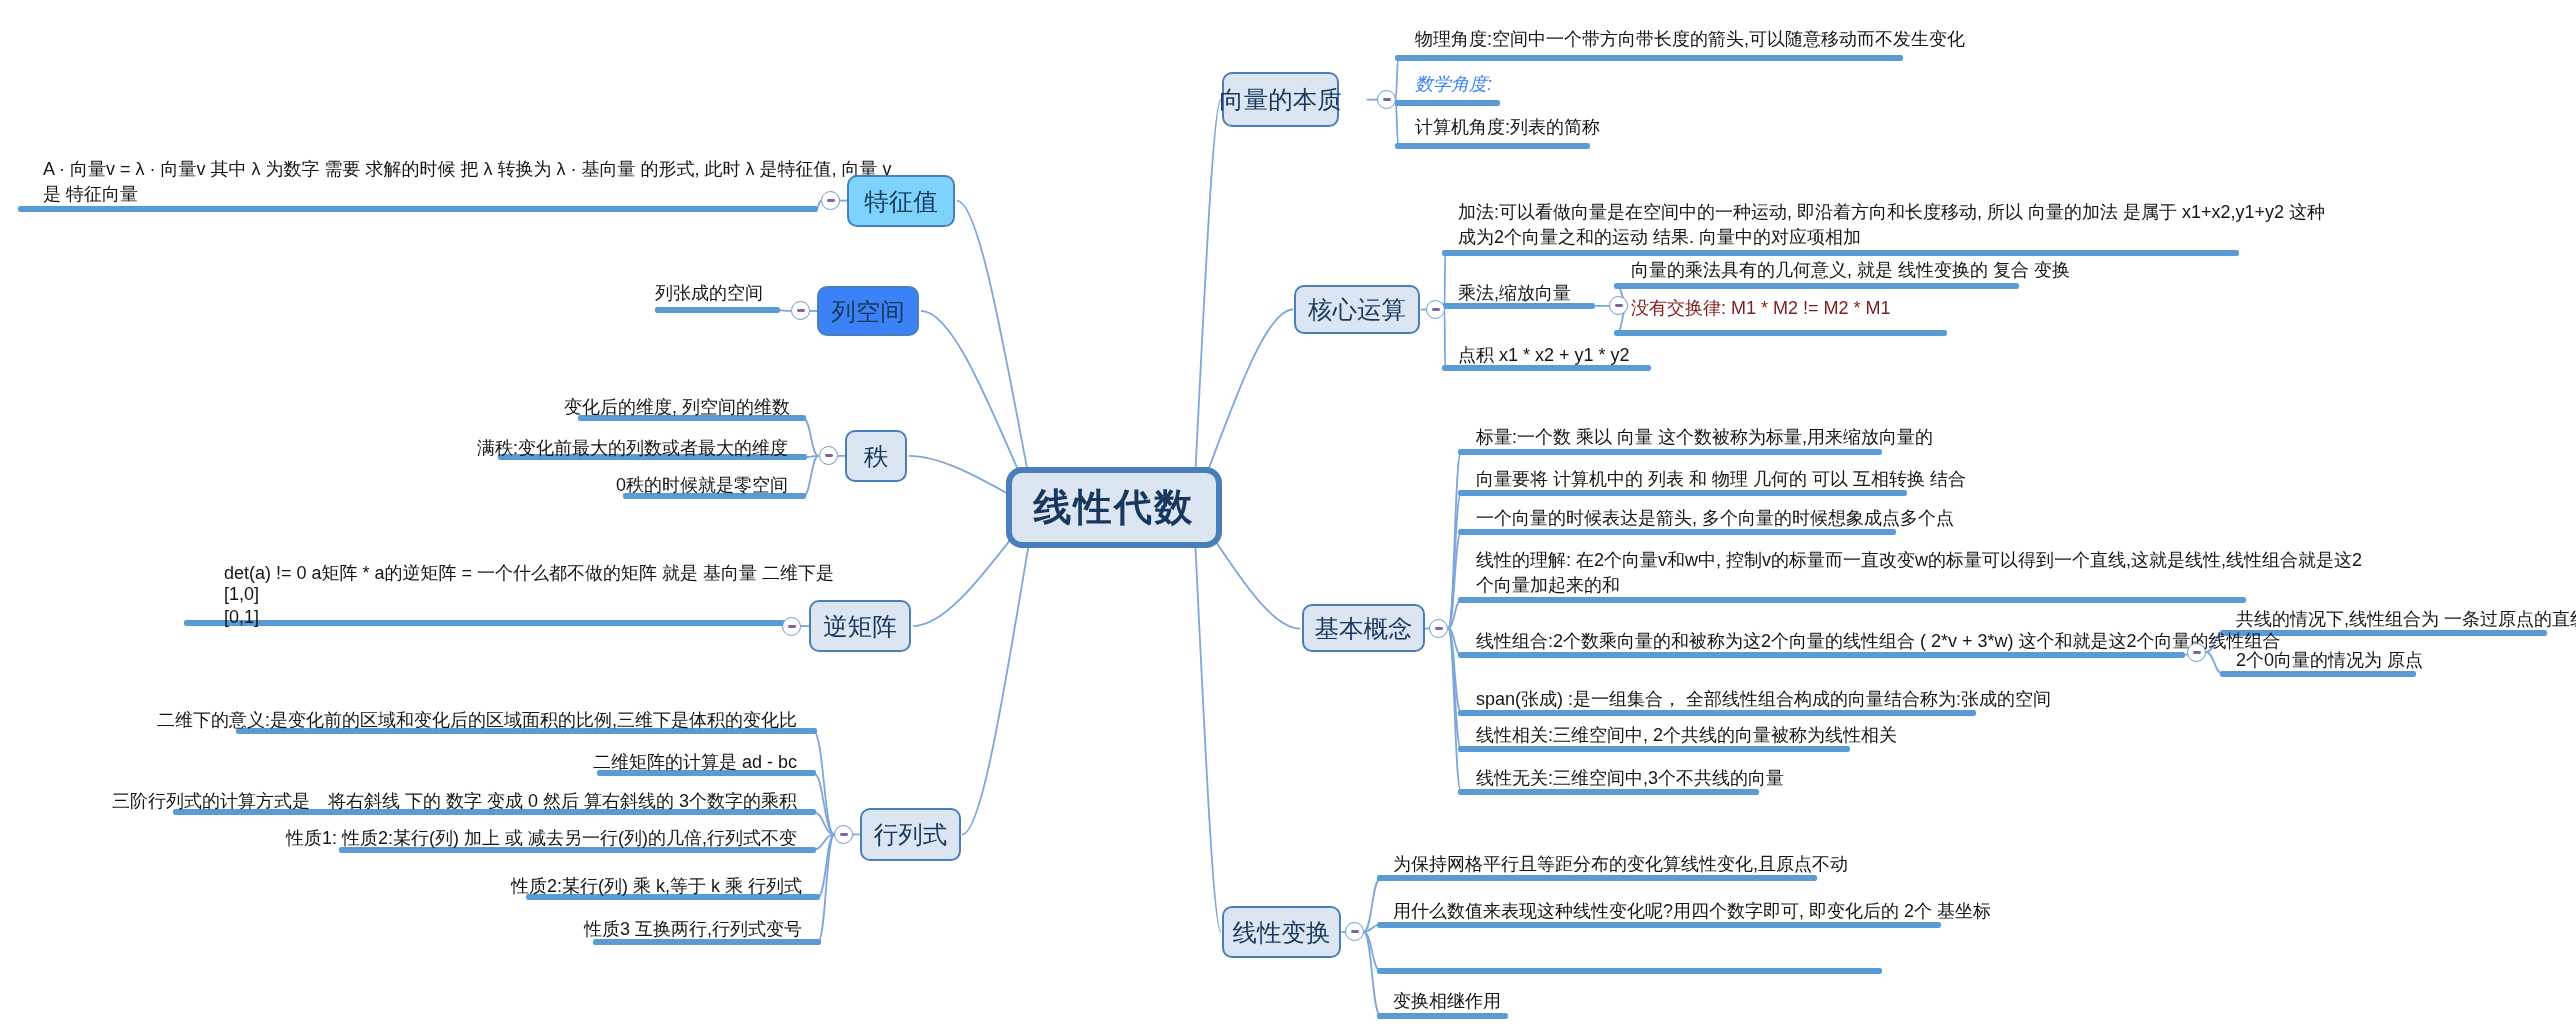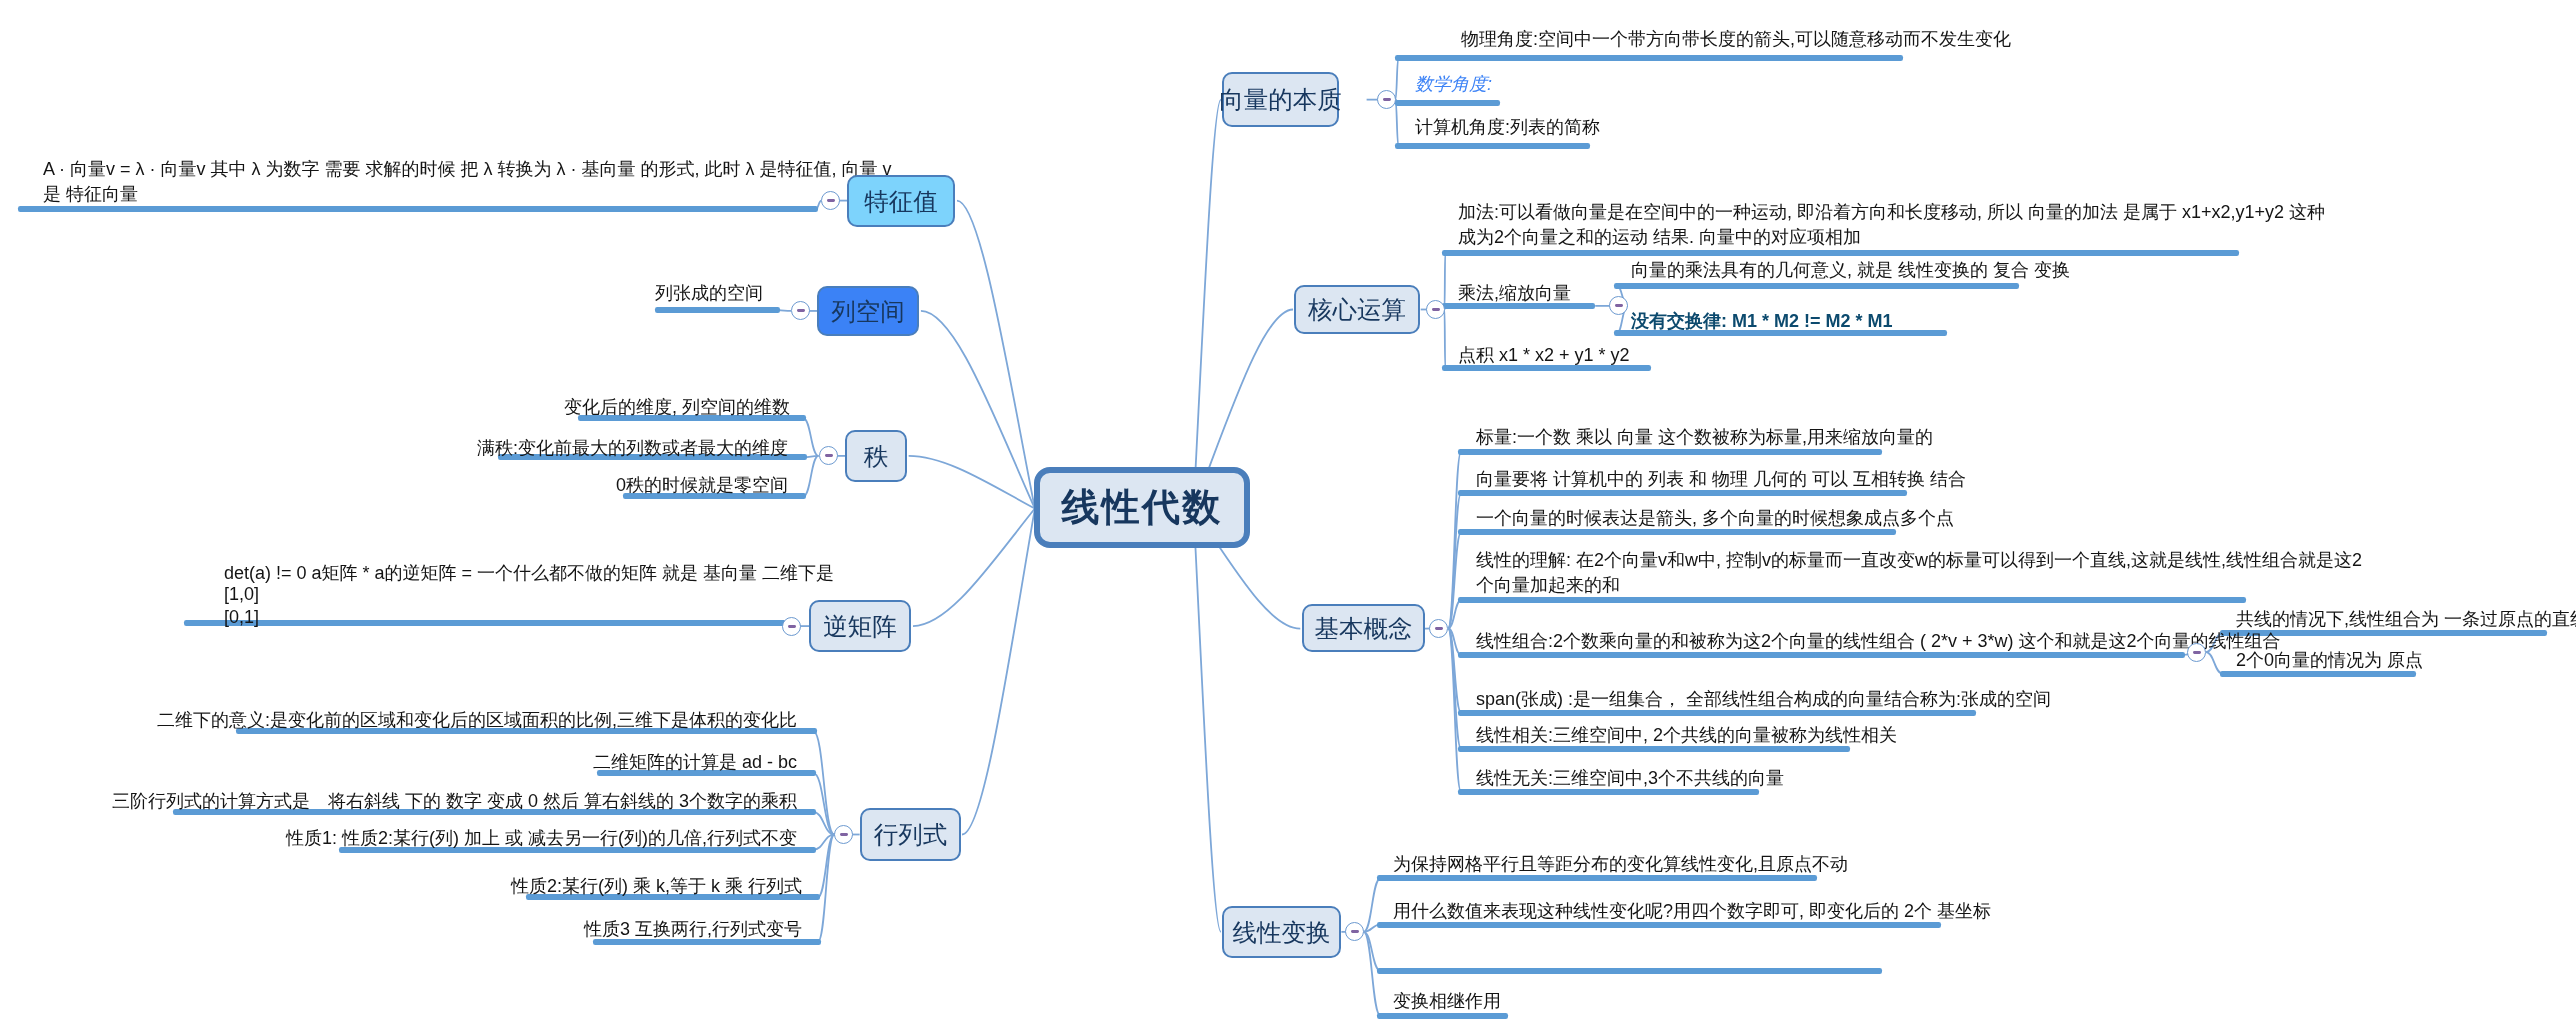--- a/index.html
+++ b/index.html
@@ -10,21 +10,21 @@
   #stage{position:absolute;left:0;top:0;width:2576px;height:1025px;}
   #wires{position:absolute;left:0;top:0;z-index:1;}
   .underline{position:absolute;height:5.8px;border-radius:2.2px;z-index:2;}
   .leaf-line{position:absolute;white-space:nowrap;font-size:18px;z-index:3;color:#141414;}
   .bnode{
     position:absolute;display:flex;align-items:center;justify-content:center;
     border-radius:10px;z-index:4;font-weight:500;font-size:24.5px;box-sizing:border-box;white-space:nowrap;
   }
   #center-node{
     position:absolute;display:flex;align-items:center;justify-content:center;
-    border-radius:16px;z-index:4;font-weight:700;font-size:38px;letter-spacing:2.2px;box-sizing:border-box;margin-left:28px;
+    border-radius:16px;z-index:4;font-weight:700;font-size:38px;letter-spacing:2.2px;box-sizing:border-box;
   }
   .toggle{
     position:absolute;width:19px;height:19px;border-radius:50%;background:#ffffff;
     z-index:5;display:flex;align-items:center;justify-content:center;box-sizing:border-box;
   }
   .minus{width:8px;height:2.2px;border-radius:1.4px;}
 </style>
 </head>
 <body>
 
@@ -84,41 +84,41 @@
       <path d="M 1157 1157 C 1142.5 1157, 1142.5 1178, 1128 1178" fill="none" stroke="#7da7d8" stroke-width="2.5"></path>
       <path d="M 1157 1157 C 1145.5 1157, 1145.5 1244, 1134 1244" fill="none" stroke="#7da7d8" stroke-width="2.5"></path>
       <path d="M 1157 1157 C 1145.5 1157, 1145.5 1306, 1134 1306" fill="none" stroke="#7da7d8" stroke-width="2.5"></path>
     </svg>
   <div id="center-node" style="left: 1006px; top: 467px; width: 216px; height: 81px; background: rgb(220, 230, 242); border: 6.5px solid rgb(74, 126, 187); color: rgb(23, 55, 94);">线性代数</div>
 <div class="bnode" style="left: 1222px; top: 72px; width: 117px; height: 55px; background: rgb(220, 230, 242); border: 2.5px solid rgb(74, 126, 187); color: rgb(23, 55, 94);">向量的本质</div>
     <div class="toggle" style="left: 1377px; top: 90px; border: 1.8px solid rgb(109, 154, 208);">
       <div class="minus" style="background: rgb(128, 100, 162);"></div>
     </div>
     <div class="underline" style="left: 1395px; top: 55px; width: 508px; background: rgb(91, 155, 213);"></div>
-    <div class="leaf-line" style="top: 27px; left: 1415px; color: rgb(20, 20, 20); margin-left: 46px;">物理角度:空间中一个带方向带长度的箭头,可以随意移动而不发生变化</div>
+    <div class="leaf-line" style="top: 27px; left: 1415px; color: rgb(20, 20, 20);">物理角度:空间中一个带方向带长度的箭头,可以随意移动而不发生变化</div>
     <div class="underline" style="left: 1395px; top: 100px; width: 105px; background: rgb(91, 155, 213);"></div>
     <div class="leaf-line" style="top: 72px; left: 1415px; color: #3b82f6; font-style: italic;">数学角度:</div>
     <div class="underline" style="left: 1395px; top: 143px; width: 195px; background: rgb(91, 155, 213);"></div>
     <div class="leaf-line" style="top: 115px; left: 1415px; color: rgb(20, 20, 20);">计算机角度:列表的简称</div>
     <div class="bnode" style="left: 1294px; top: 285px; width: 126px; height: 49px; background: rgb(220, 230, 242); border: 2.5px solid rgb(74, 126, 187); color: rgb(23, 55, 94);">核心运算</div>
     <div class="toggle" style="left: 1426px; top: 300px; border: 1.8px solid rgb(109, 154, 208);">
       <div class="minus" style="background: rgb(128, 100, 162);"></div>
     </div>
     <div class="underline" style="left: 1442px; top: 250px; width: 797px; background: rgb(91, 155, 213);"></div>
     <div class="leaf-line" style="top: 200px; left: 1458px; color: rgb(20, 20, 20);">加法:可以看做向量是在空间中的一种运动, 即沿着方向和长度移动, 所以 向量的加法 是属于  x1+x2,y1+y2 这种</div>
     <div class="leaf-line" style="top: 225px; left: 1458px; color: rgb(20, 20, 20);">成为2个向量之和的运动 结果.   向量中的对应项相加</div>
     <div class="underline" style="left: 1442px; top: 303px; width: 153px; background: rgb(91, 155, 213);"></div>
     <div class="leaf-line" style="top: 281px; left: 1458px; color: rgb(20, 20, 20);">乘法,缩放向量</div>
     <div class="toggle" style="left: 1609px; top: 296px; border: 1.8px solid rgb(109, 154, 208);">
       <div class="minus" style="background: rgb(128, 100, 162);"></div>
     </div>
     <div class="underline" style="left: 1614px; top: 283px; width: 405px; background: rgb(91, 155, 213);"></div>
     <div class="leaf-line" style="top: 258px; left: 1631px; color: rgb(20, 20, 20);">向量的乘法具有的几何意义, 就是 线性变换的 复合 变换</div>
     <div class="underline" style="left: 1614px; top: 330px; width: 333px; background: rgb(91, 155, 213);"></div>
-    <div class="leaf-line" style="top: 309px; left: 1631px; color: #0c4a6e; font-weight: bold;">没有交换律: M1 * M2 != M2 * M1</div>
+    <div class="leaf-line" style="top: 296px; left: 1631px; color: #7f1d1d;">没有交换律: M1 * M2 != M2 * M1</div>
     <div class="underline" style="left: 1442px; top: 365px; width: 209px; background: rgb(91, 155, 213);"></div>
     <div class="leaf-line" style="top: 343px; left: 1458px; color: rgb(20, 20, 20);">点积  x1 * x2 + y1 * y2</div>
     <div class="bnode" style="left: 1302px; top: 604px; width: 123px; height: 48px; background: rgb(220, 230, 242); border: 2.5px solid rgb(74, 126, 187); color: rgb(23, 55, 94);">基本概念</div>
     <div class="toggle" style="left: 1429px; top: 619px; border: 1.8px solid rgb(109, 154, 208);">
       <div class="minus" style="background: rgb(128, 100, 162);"></div>
     </div>
     <div class="underline" style="left: 1458px; top: 449px; width: 424px; background: rgb(91, 155, 213);"></div>
     <div class="leaf-line" style="top: 425px; left: 1476px; color: rgb(20, 20, 20);">标量:一个数 乘以 向量  这个数被称为标量,用来缩放向量的</div>
     <div class="underline" style="left: 1458px; top: 490px; width: 449px; background: rgb(91, 155, 213);"></div>
     <div class="leaf-line" style="top: 467px; left: 1476px; color: rgb(20, 20, 20);">向量要将 计算机中的 列表 和 物理 几何的 可以 互相转换 结合</div>

